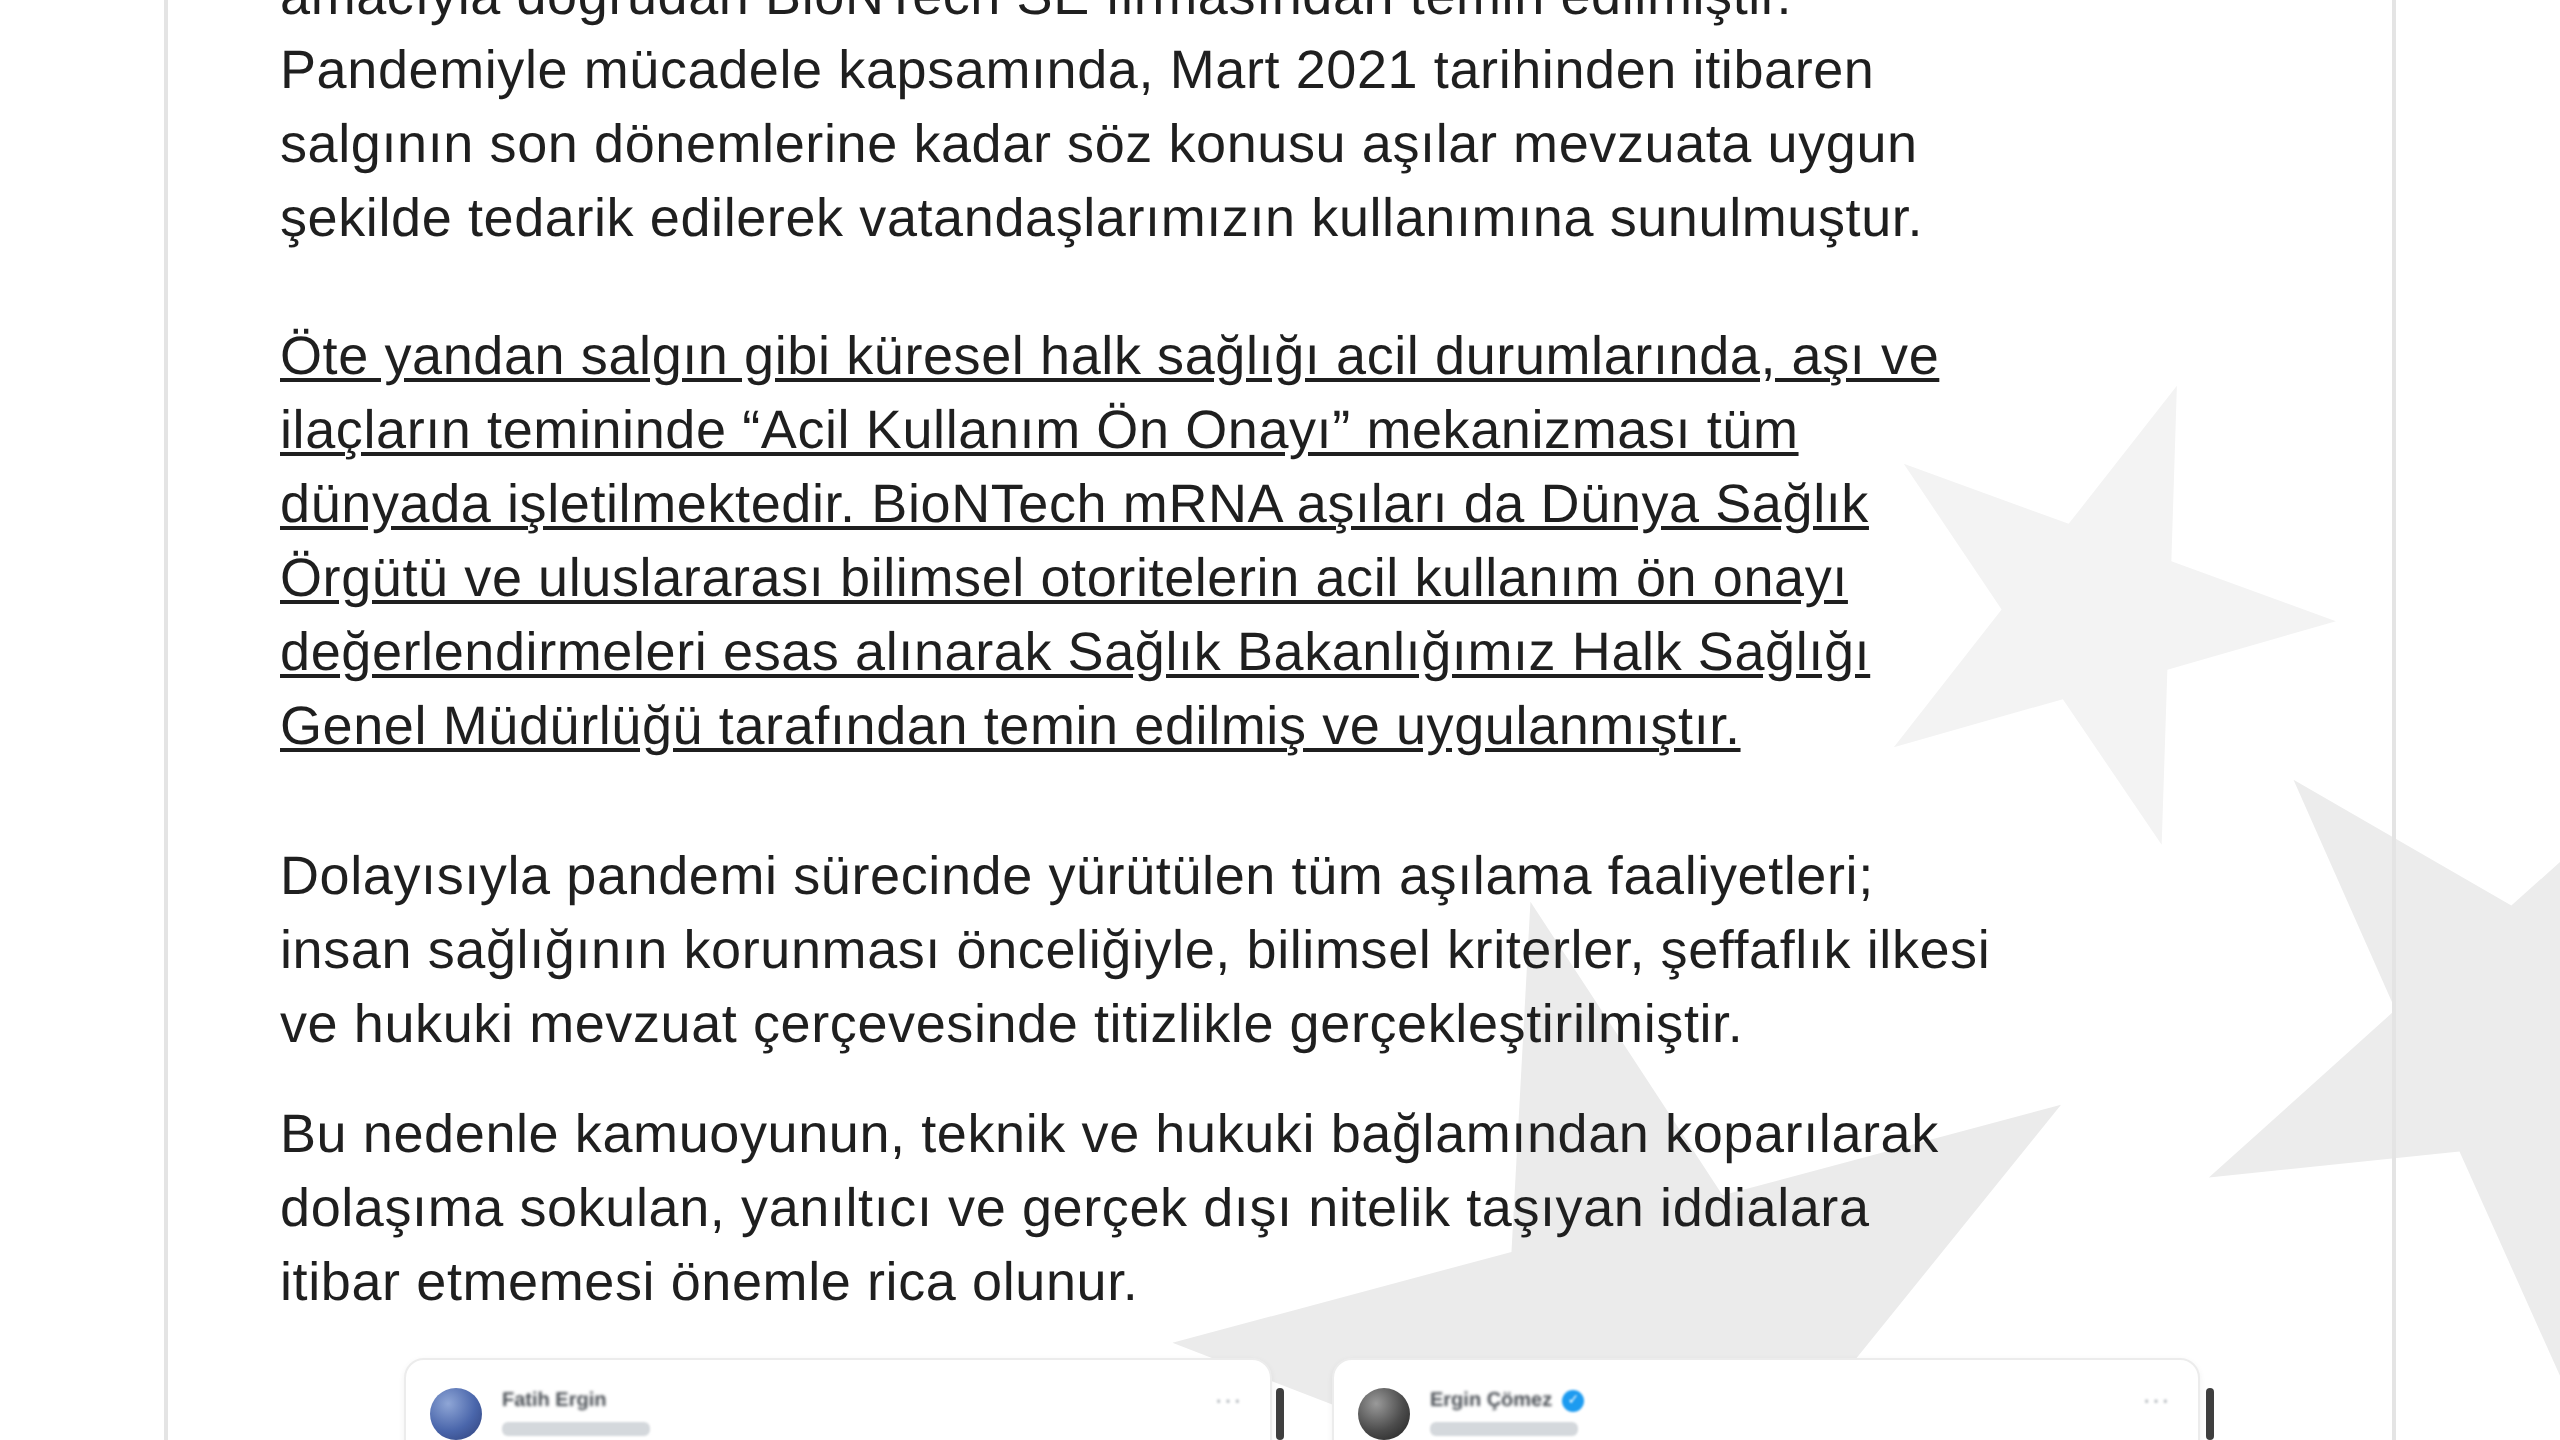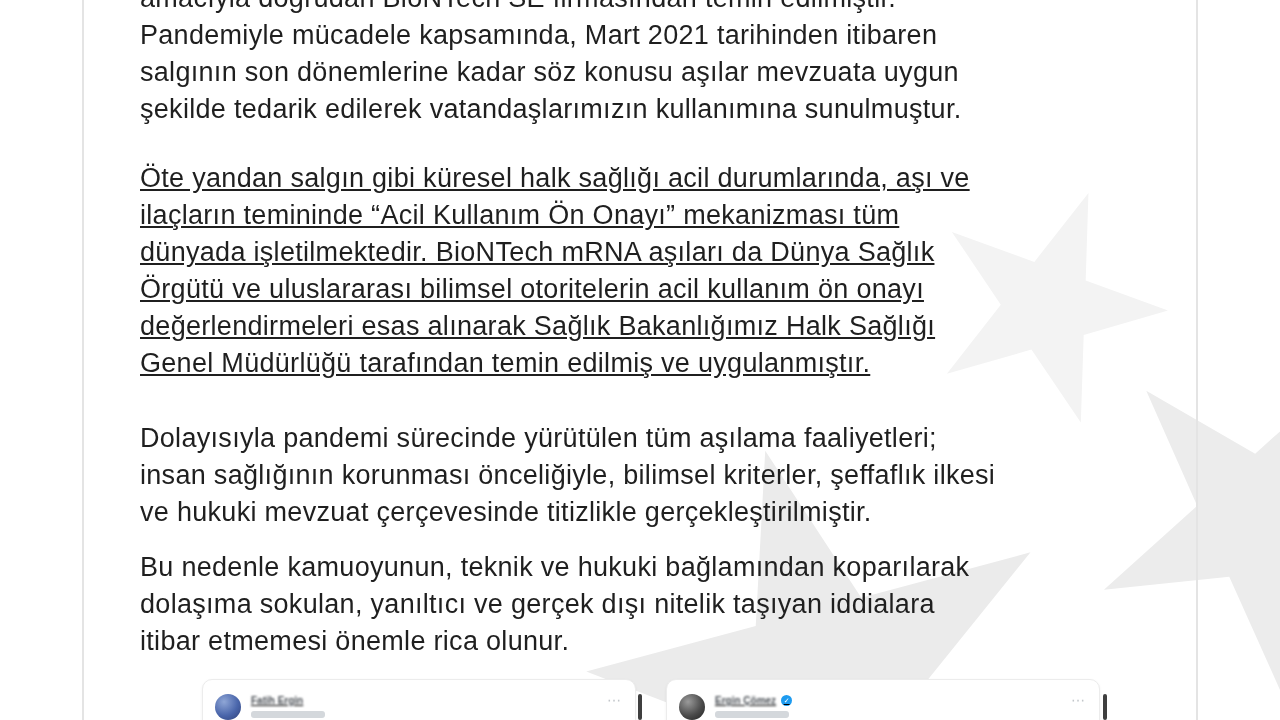--- a/index.html
+++ b/index.html
@@ -91,21 +91,20 @@
   }
   .tweet-avatar.blue { background: radial-gradient(circle at 35% 30%, #8fa6d6 0%, #4a66ab 55%, #2e3f77 100%); }
   .tweet-avatar.dark { background: radial-gradient(circle at 35% 30%, #9a9a9a 0%, #4c4c4c 55%, #1f1f1f 100%); }
   .tweet-name-row {
     position: absolute;
     left: 48px;
     top: 15px;
     display: flex;
     align-items: flex-end;
     gap: 5px;
-    text-decoration: underline;
   }
   .tweet-name {
     font-size: 10px;
     font-weight: bold;
     color: #4a4f55;
     filter: blur(0.8px);
     white-space: nowrap;
   }
   .verified-badge {
     width: 11px;

